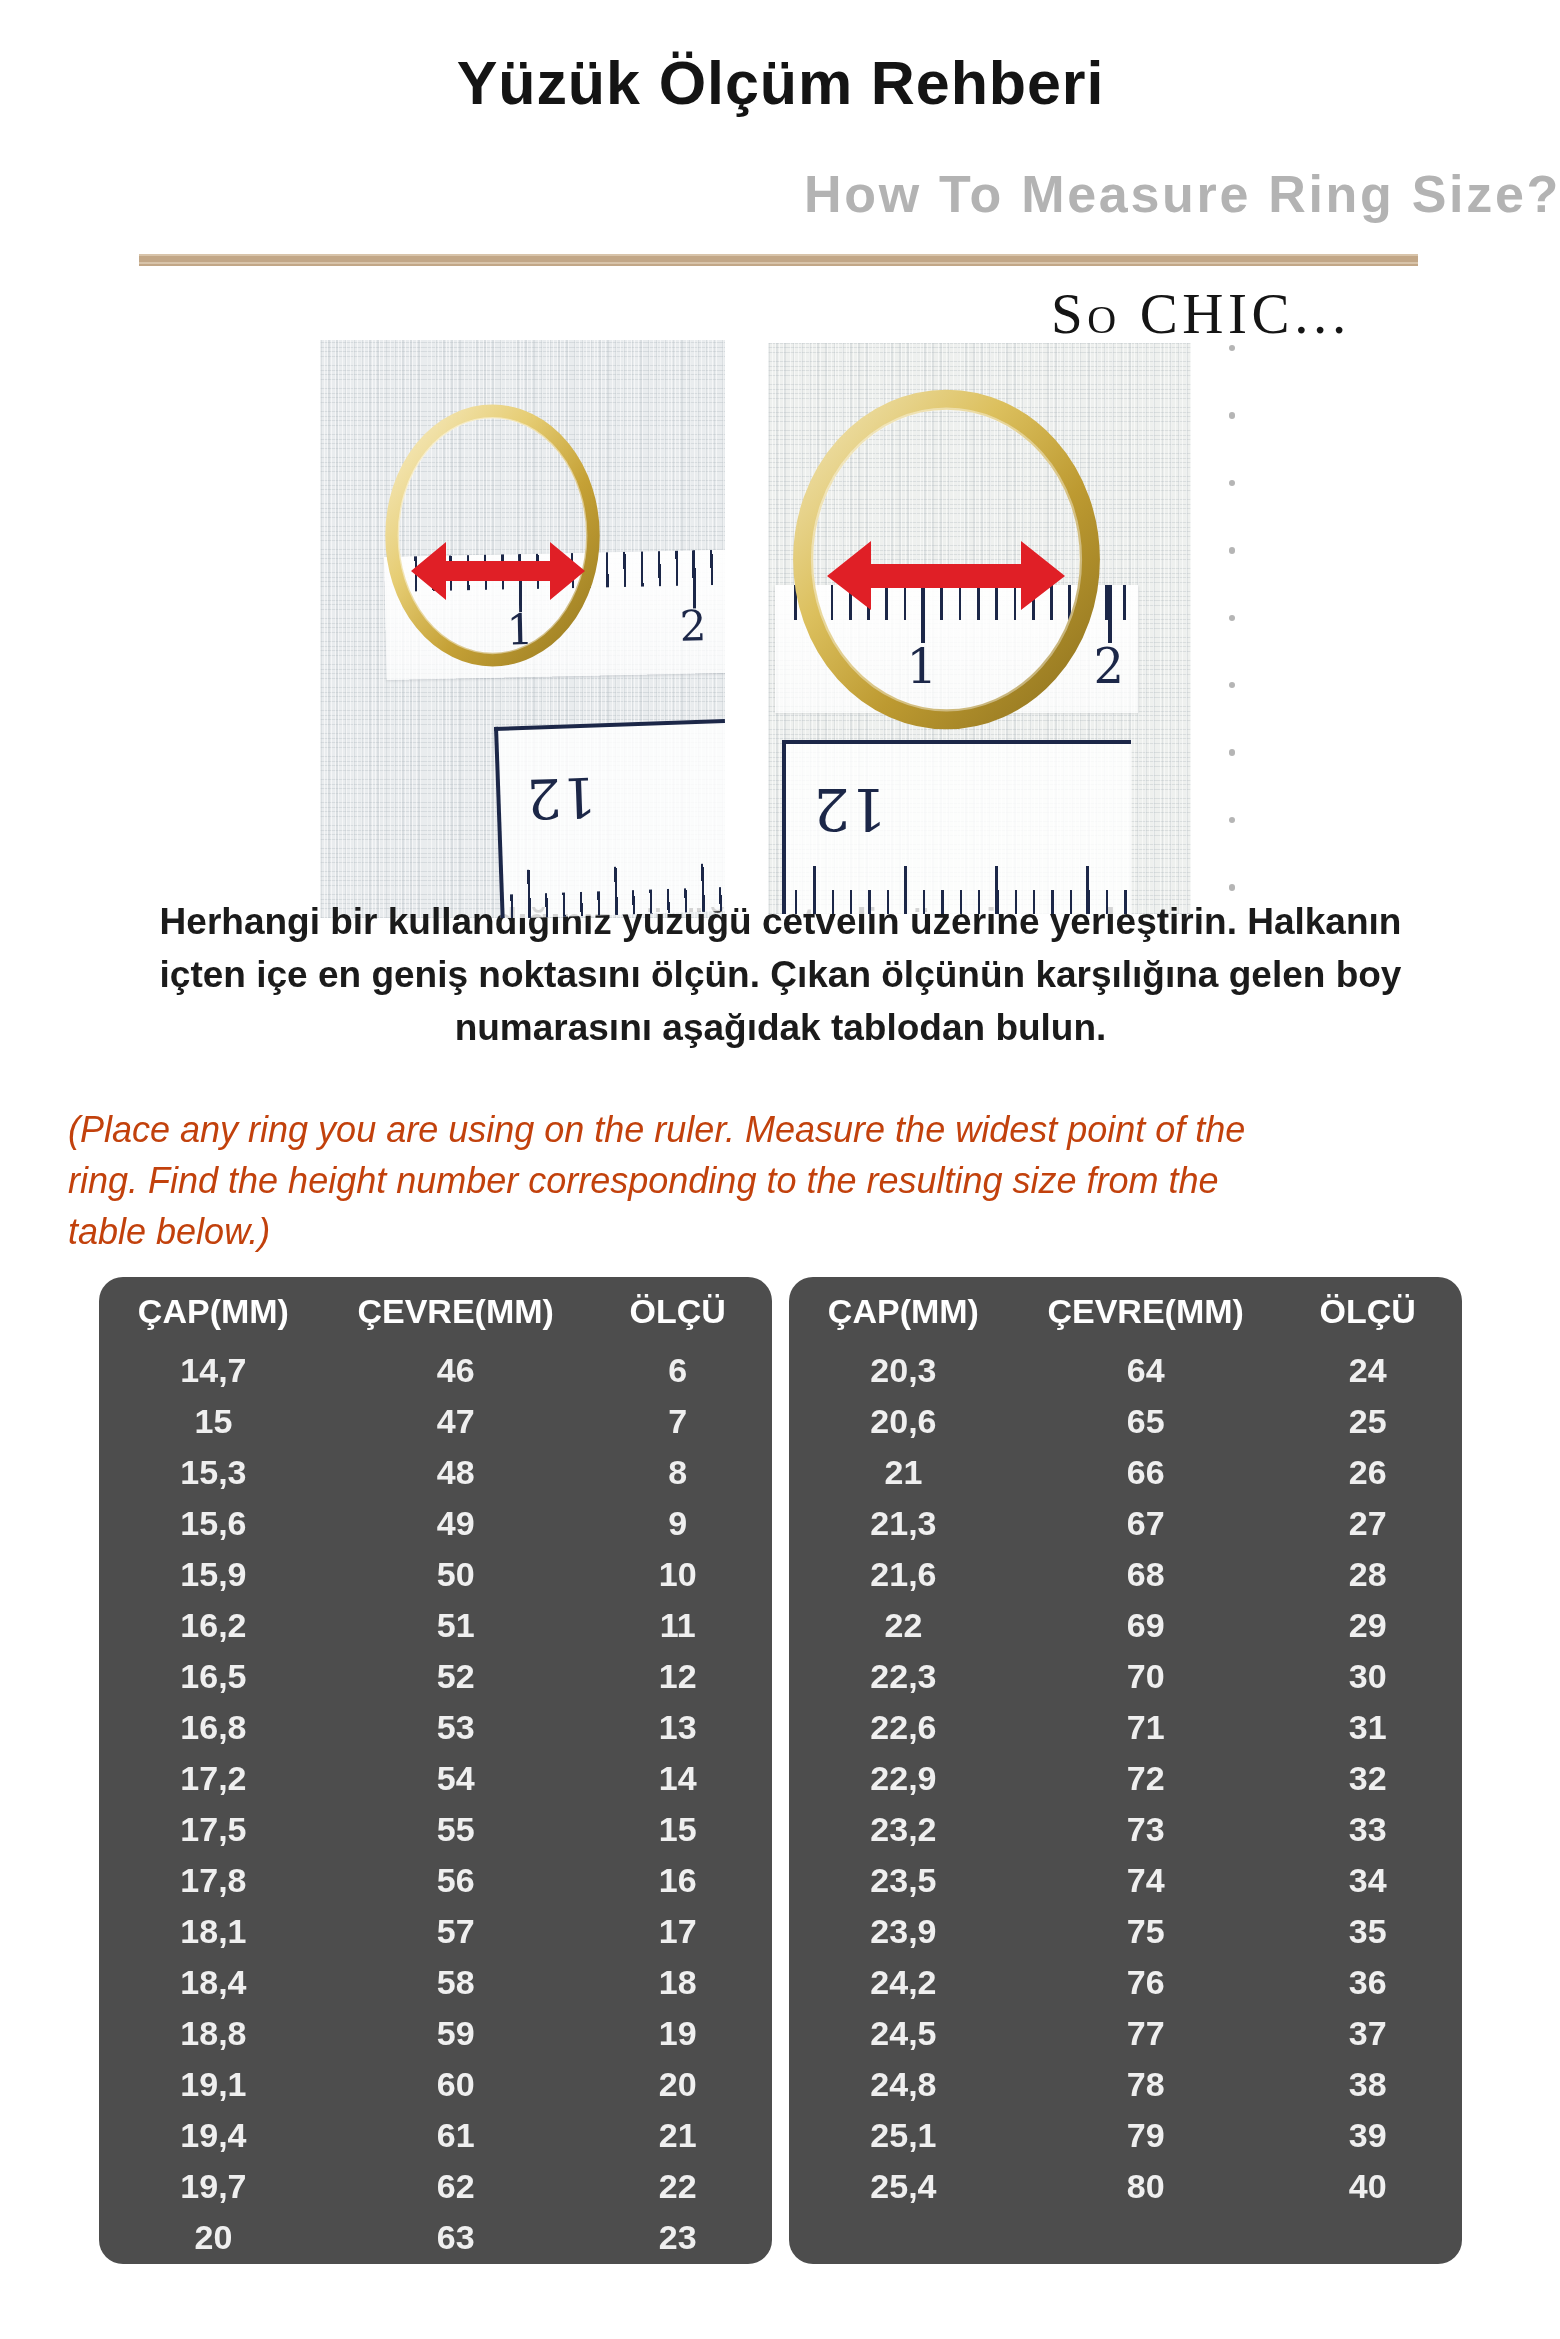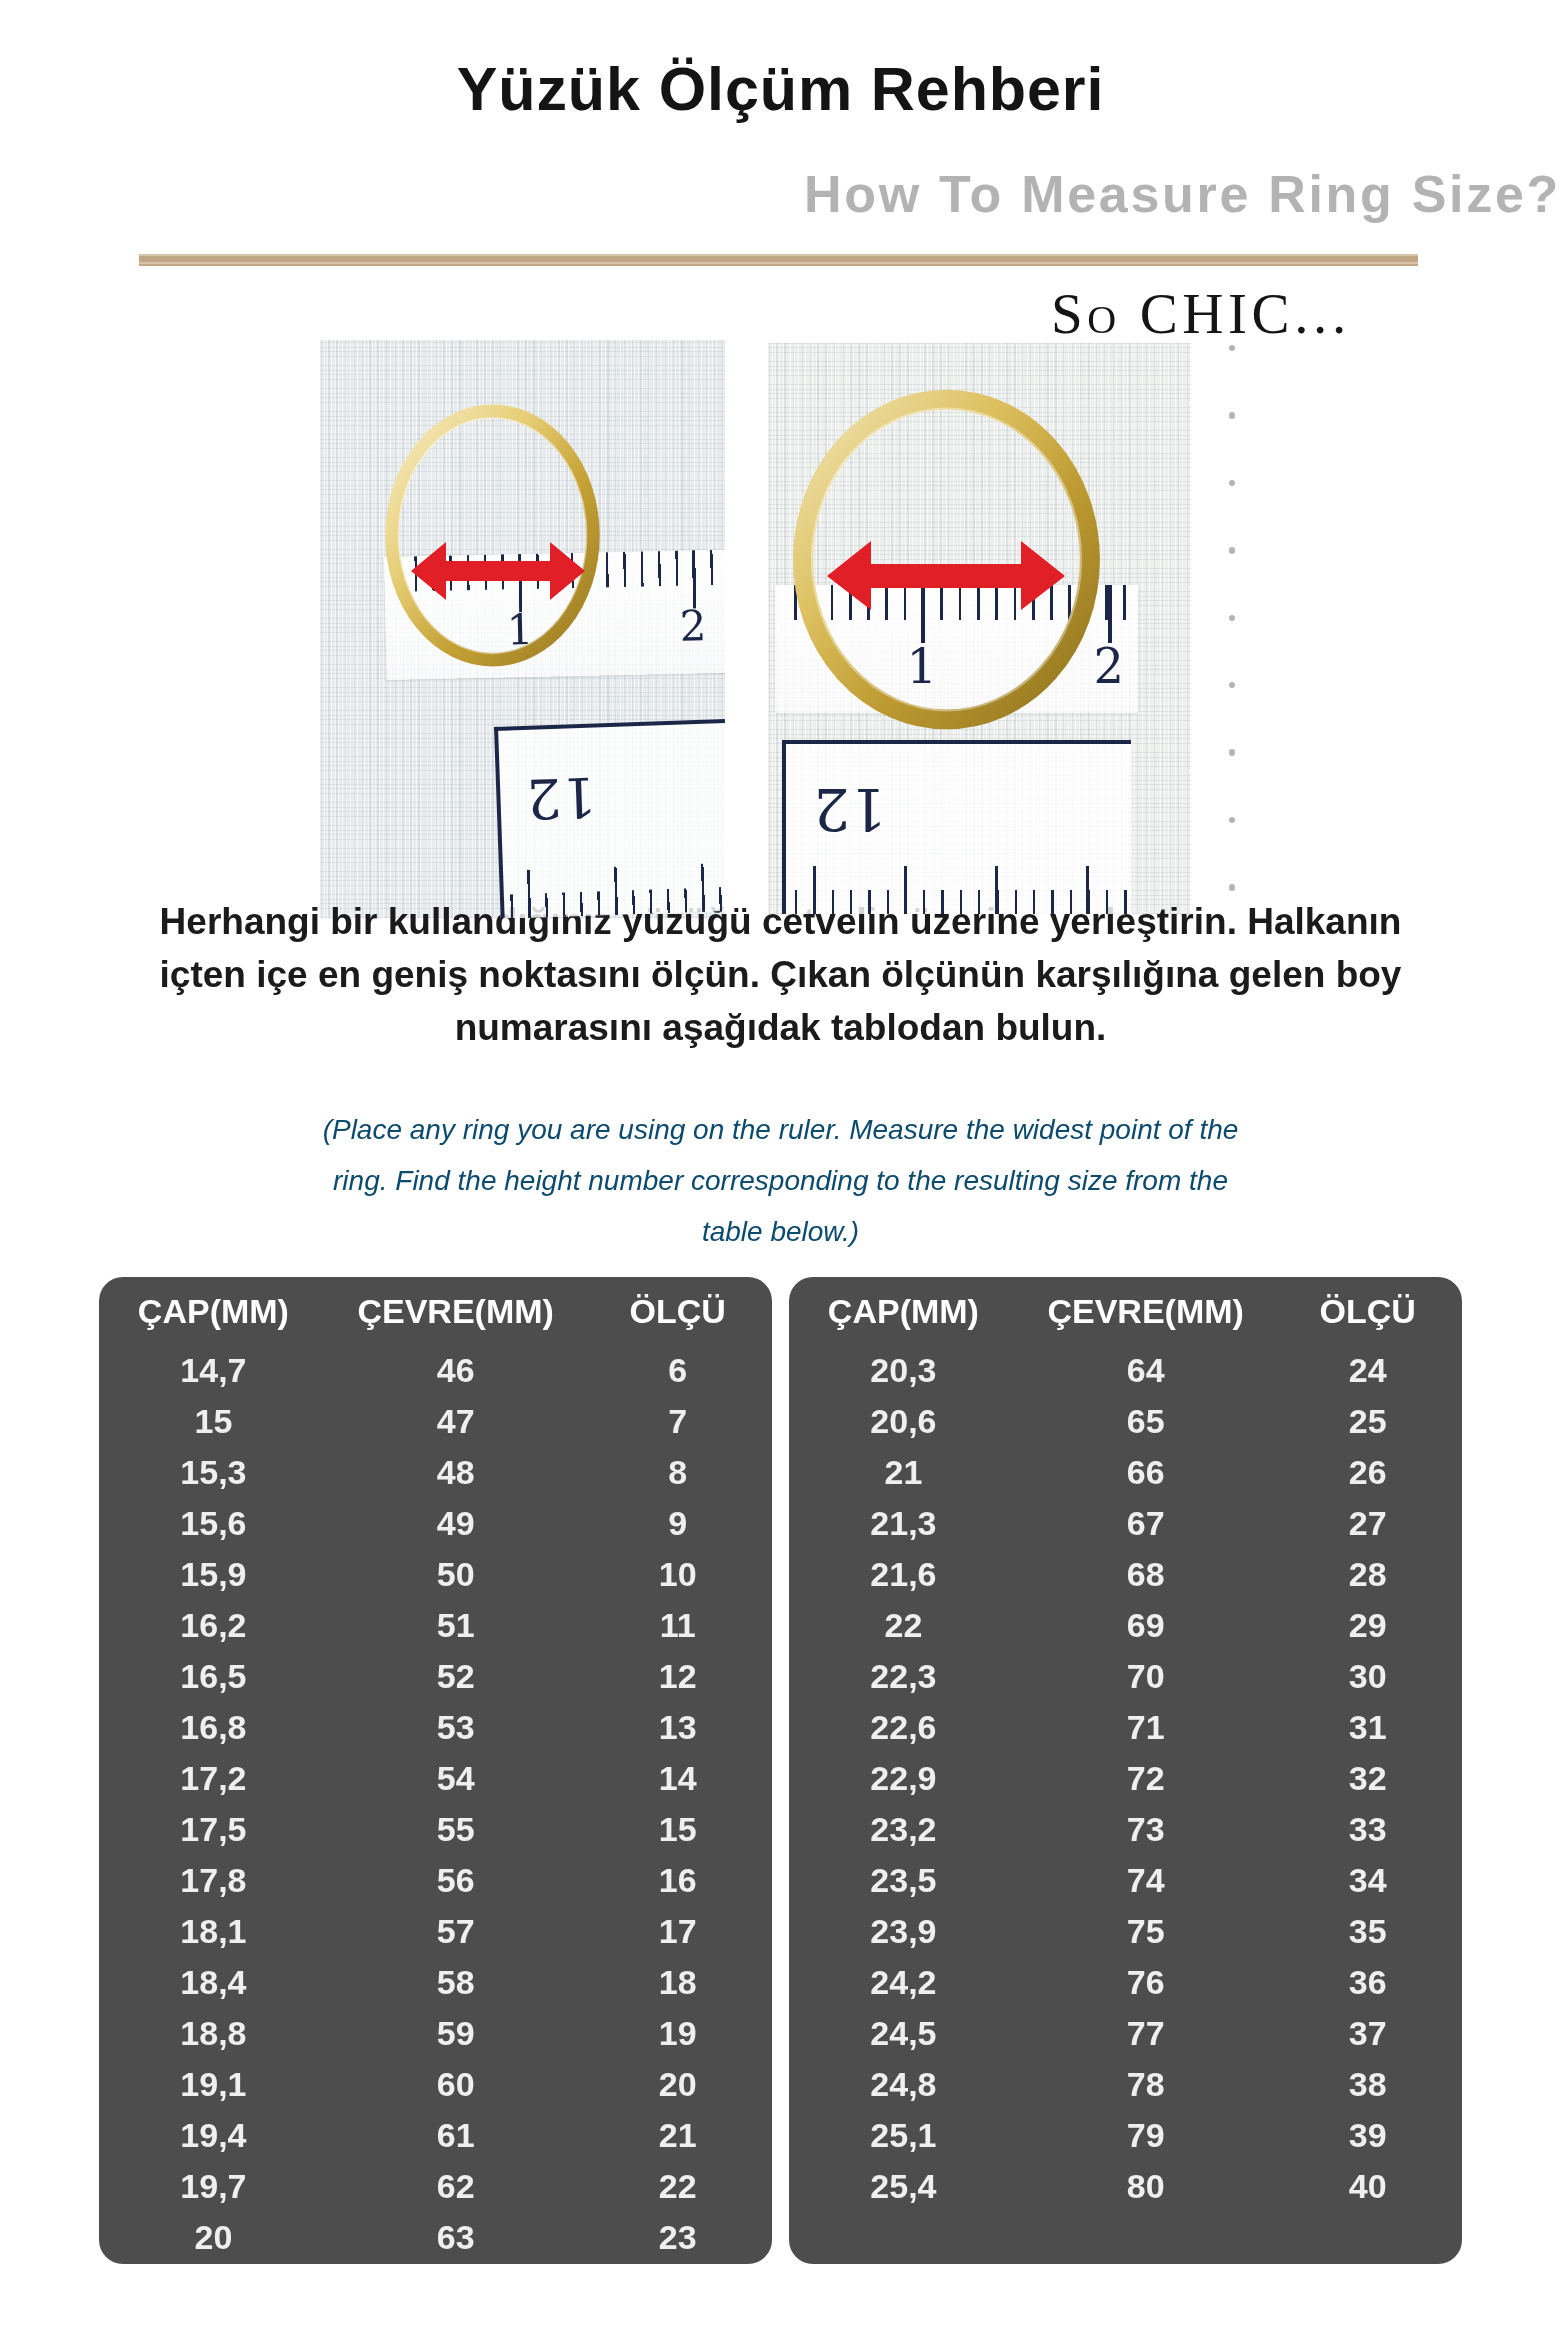--- a/index.html
+++ b/index.html
@@ -5,21 +5,21 @@
   :root{
     --bg:#ffffff; --ink:#141414; --subtitle:#b3b3b3; --divider:#c2a787;
     --table_bg:#4d4d4d; --table_text:#efefef; --arrow:#e01f26;
     --ruler_ink:#1c2748; --paper:#eceeec; --dots:#b5b5b5;
   }
   *{margin:0;padding:0;box-sizing:border-box;}
   html,body{background:#fff;}
   body{font-family:"Liberation Sans",sans-serif;}
   .canvas{position:relative;width:1561px;height:2339px;margin:0 auto;background:var(--bg);overflow:hidden;}
 
-  .title{position:absolute;top:48px;left:0;width:100%;text-align:center;
+  .title{position:absolute;top:42px;left:0;width:100%;text-align:center;
     font-size:61px;font-weight:800;color:var(--ink);letter-spacing:0.9px;line-height:82px;}
   .subtitle{position:absolute;top:161px;left:0;width:100%;text-align:right;
     font-size:52px;font-weight:700;color:var(--subtitle);letter-spacing:2.7px;line-height:66px;}
   .divider{position:absolute;top:254px;left:139px;width:1279px;height:12px;
     background:linear-gradient(180deg,#d8c4aa 0 1.8px,var(--divider) 1.8px 8.2px,#d8c4aa 8.2px 10px,var(--divider) 10px);}
   .brand{position:absolute;top:280px;left:1051px;width:329px;text-align:left;
     font-family:"Liberation Serif",serif;font-variant:small-caps;
     font-size:57px;color:#151515;letter-spacing:4.6px;line-height:68px;}
 
   
@@ -80,22 +80,22 @@
     clip-path:polygon(0 29px,35px 0,35px 19px,139px 19px,139px 0,174px 29px,139px 58px,139px 39px,35px 39px,35px 58px);}
   .photo-right .arrow{left:59px;top:198px;width:238px;height:69px;
     clip-path:polygon(0 35px,44px 0,44px 23px,194px 23px,194px 0,238px 35px,194px 69px,194px 47px,44px 47px,44px 69px);}
 
   .dots{position:absolute;left:1229px;top:345px;display:flex;flex-direction:column;gap:61px;}
   .dots i{width:6.4px;height:6.4px;border-radius:50%;background:var(--dots);}
 
   
   .para-tr{position:absolute;top:895px;left:68px;width:1425px;text-align:center;
     font-size:37px;font-weight:700;color:#1b1b1b;line-height:53px;}
-  .para-en{position:absolute;top:1104px;left:68px;width:1425px;text-align:center;
-    font-size:28px;font-style:italic;font-weight:400;color:#0c4a6e;line-height:51px;}
+  .para-en{position:absolute;top:1104px;left:68px;width:1425px;text-align:left;
+    font-size:36px;font-style:italic;font-weight:400;color:#c2410c;line-height:51px;}
 
   
   .stable{position:absolute;top:1277px;width:673px;height:987px;background:var(--table_bg);
     border-radius:24px;color:var(--table_text);overflow:hidden;}
   .stable-left{left:99px;}
   .stable-right{left:789px;}
   .thead,.trow{display:grid;grid-template-columns:34% 38% 28%;align-items:center;}
   .thead{height:68px;font-weight:700;font-size:34px;color:#fff;}
   .thead span{text-align:center;}
   .trow{height:51px;font-size:34px;font-weight:700;}

